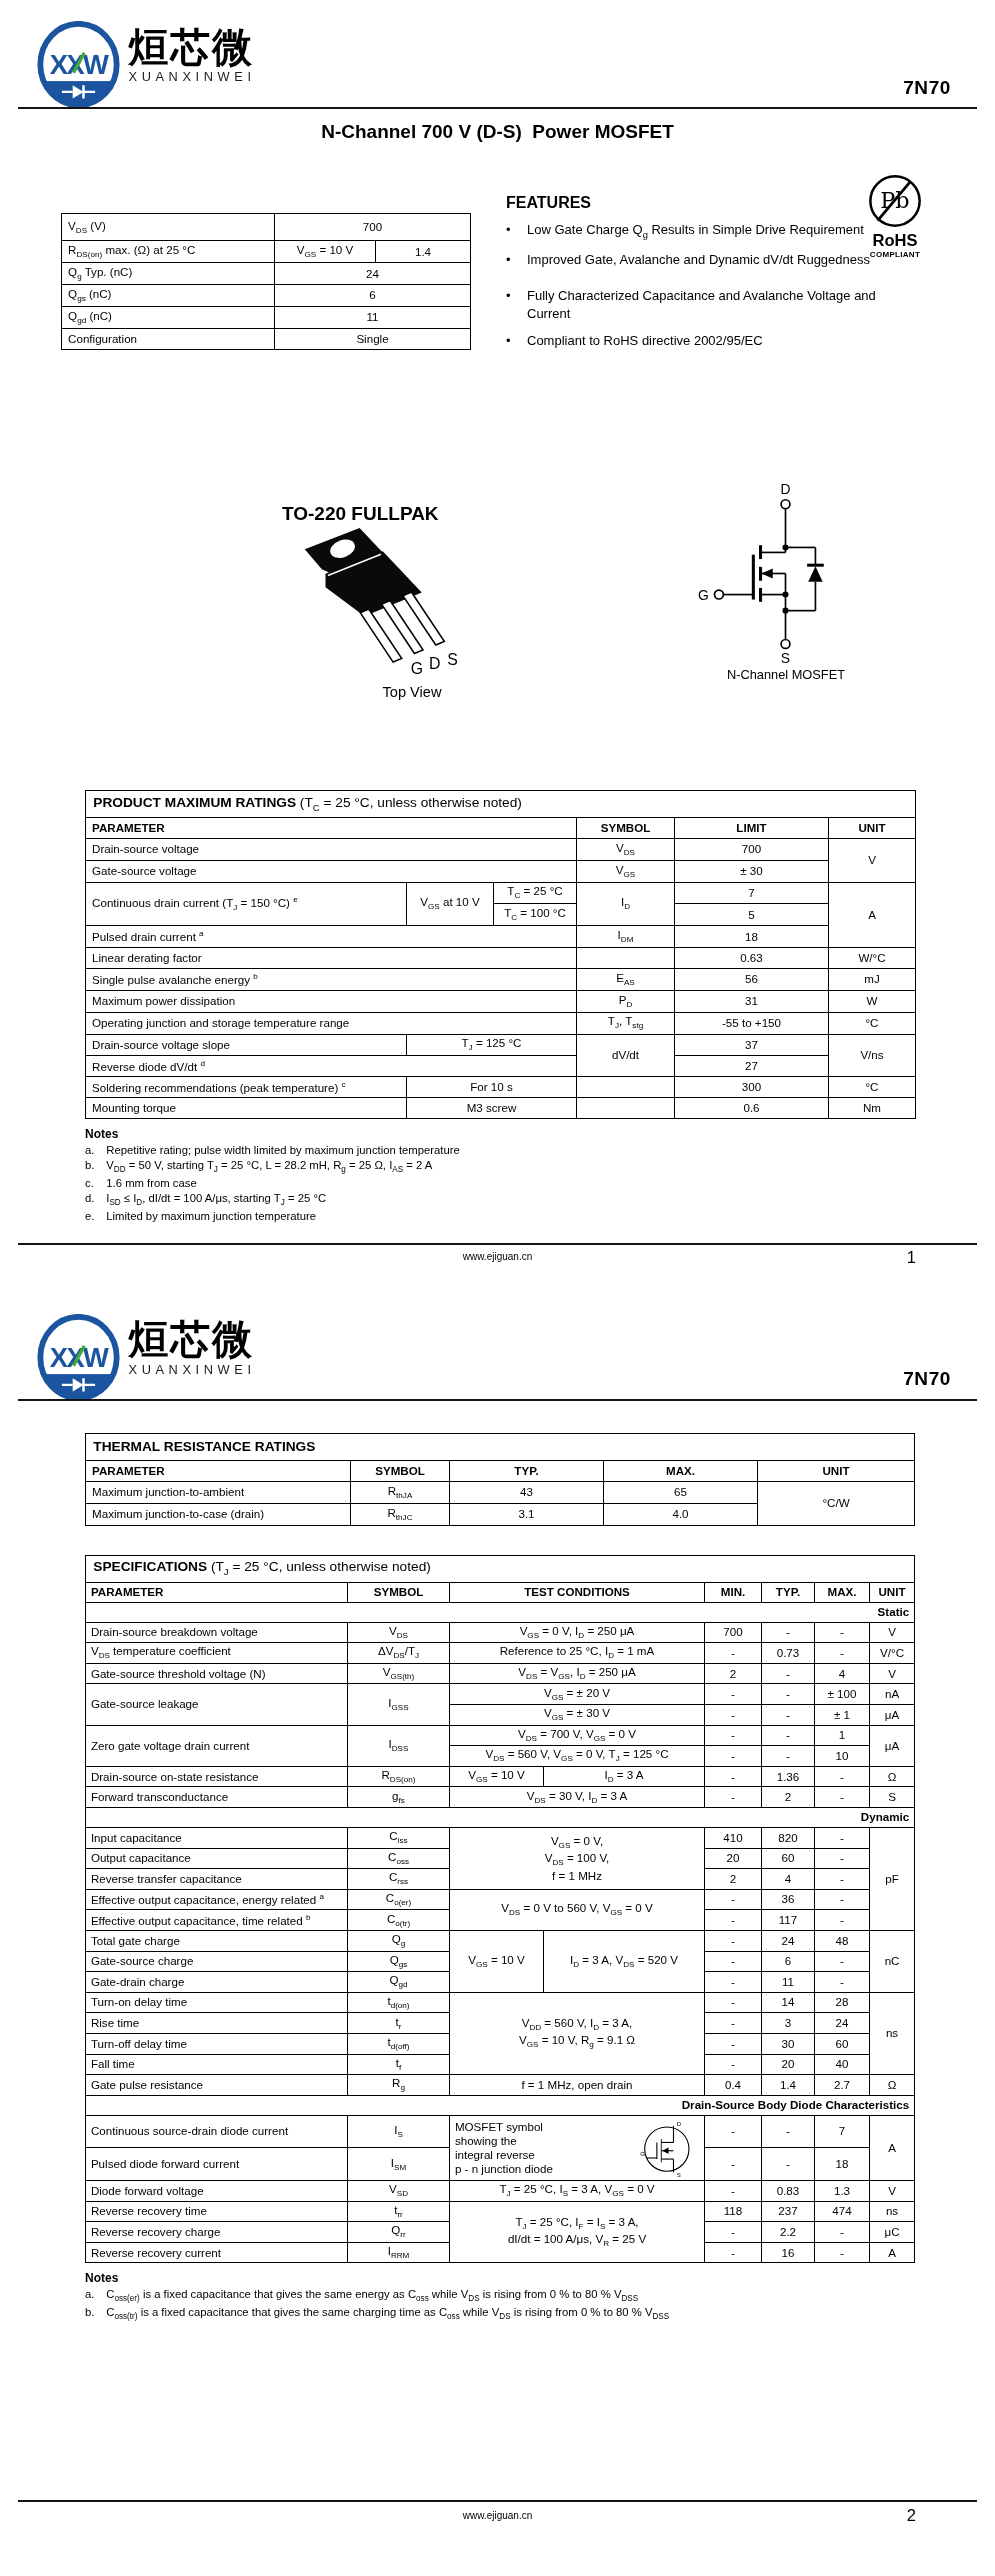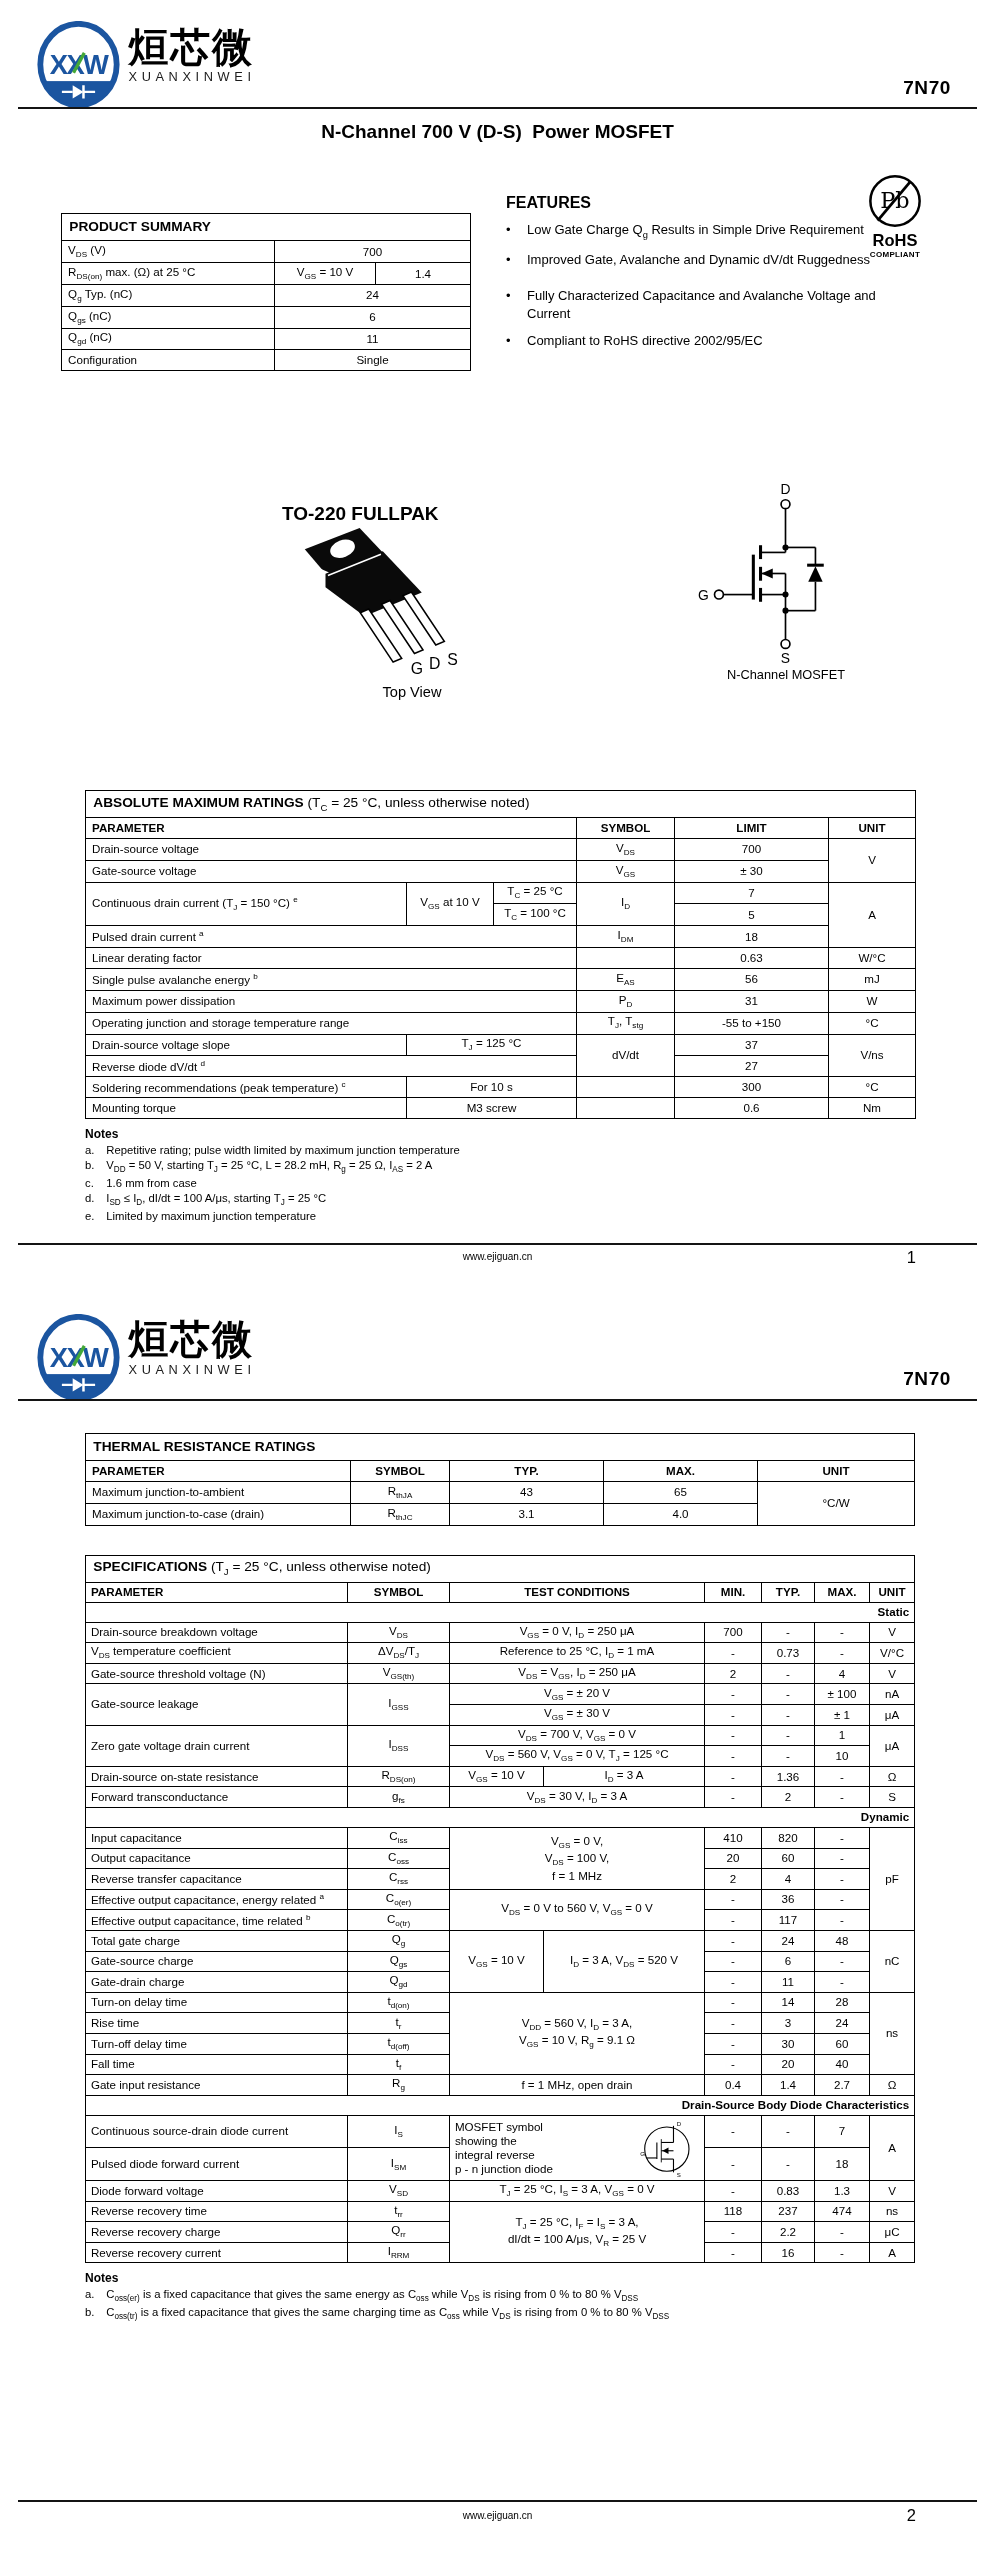--- a/index.html
+++ b/index.html
@@ -127,23 +127,20 @@
 
   <div class="doc-title">N-Channel 700 V&nbsp;(D-S)&nbsp; Power MOSFET</div>
 
   <table class="dt ps">
     <colgroup>
         <col style="width:213px">
         <col style="width:101px">
         <col style="width:95px">
       </colgroup>
     <tbody>
-        <tr class="ttl">
-          <td colspan="3"><b>PRODUCT SUMMARY</b></td>
-        </tr>
         <tr>
           <td class="l">V<sub>DS</sub> (V)</td>
           <td colspan="2">700</td>
         </tr>
         <tr>
           <td class="l">R<sub>DS(on)</sub> max. (Ω) at 25 °C</td>
           <td>V<sub>GS</sub> = 10 V</td>
           <td>1.4</td>
         </tr>
         <tr>
@@ -260,21 +257,21 @@
       <colgroup>
           <col style="width:321px">
           <col style="width:87px">
           <col style="width:83px">
           <col style="width:98px">
           <col style="width:154px">
           <col style="width:87px">
         </colgroup>
       <tbody>
           <tr class="ttl">
-            <td colspan="6"><b>ABSOLUTE MAXIMUM RATINGS</b> (T<sub>C</sub> = 25 °C, unless otherwise noted)</td>
+            <td colspan="6"><b>PRODUCT MAXIMUM RATINGS</b> (T<sub>C</sub> = 25 °C, unless otherwise noted)</td>
           </tr>
           <tr class="hd">
             <td colspan="3" class="l">PARAMETER</td>
             <td>SYMBOL</td>
             <td>LIMIT</td>
             <td>UNIT</td>
           </tr>
           <tr>
             <td colspan="3" class="l">Drain-source voltage</td>
             <td>V<sub>DS</sub></td>
@@ -641,21 +638,21 @@
             <td>60</td>
           </tr>
           <tr>
             <td class="l">Fall time</td>
             <td>t<sub>f</sub></td>
             <td>-</td>
             <td>20</td>
             <td>40</td>
           </tr>
           <tr>
-            <td class="l">Gate input resistance</td>
+            <td class="l">Gate pulse resistance</td>
             <td>R<sub>g</sub></td>
             <td colspan="2">f = 1 MHz, open drain</td>
             <td>0.4</td>
             <td>1.4</td>
             <td>2.7</td>
             <td>Ω</td>
           </tr>
           <tr class="sec">
             <td colspan="8"><b>Drain-Source Body Diode Characteristics</b></td>
           </tr>

